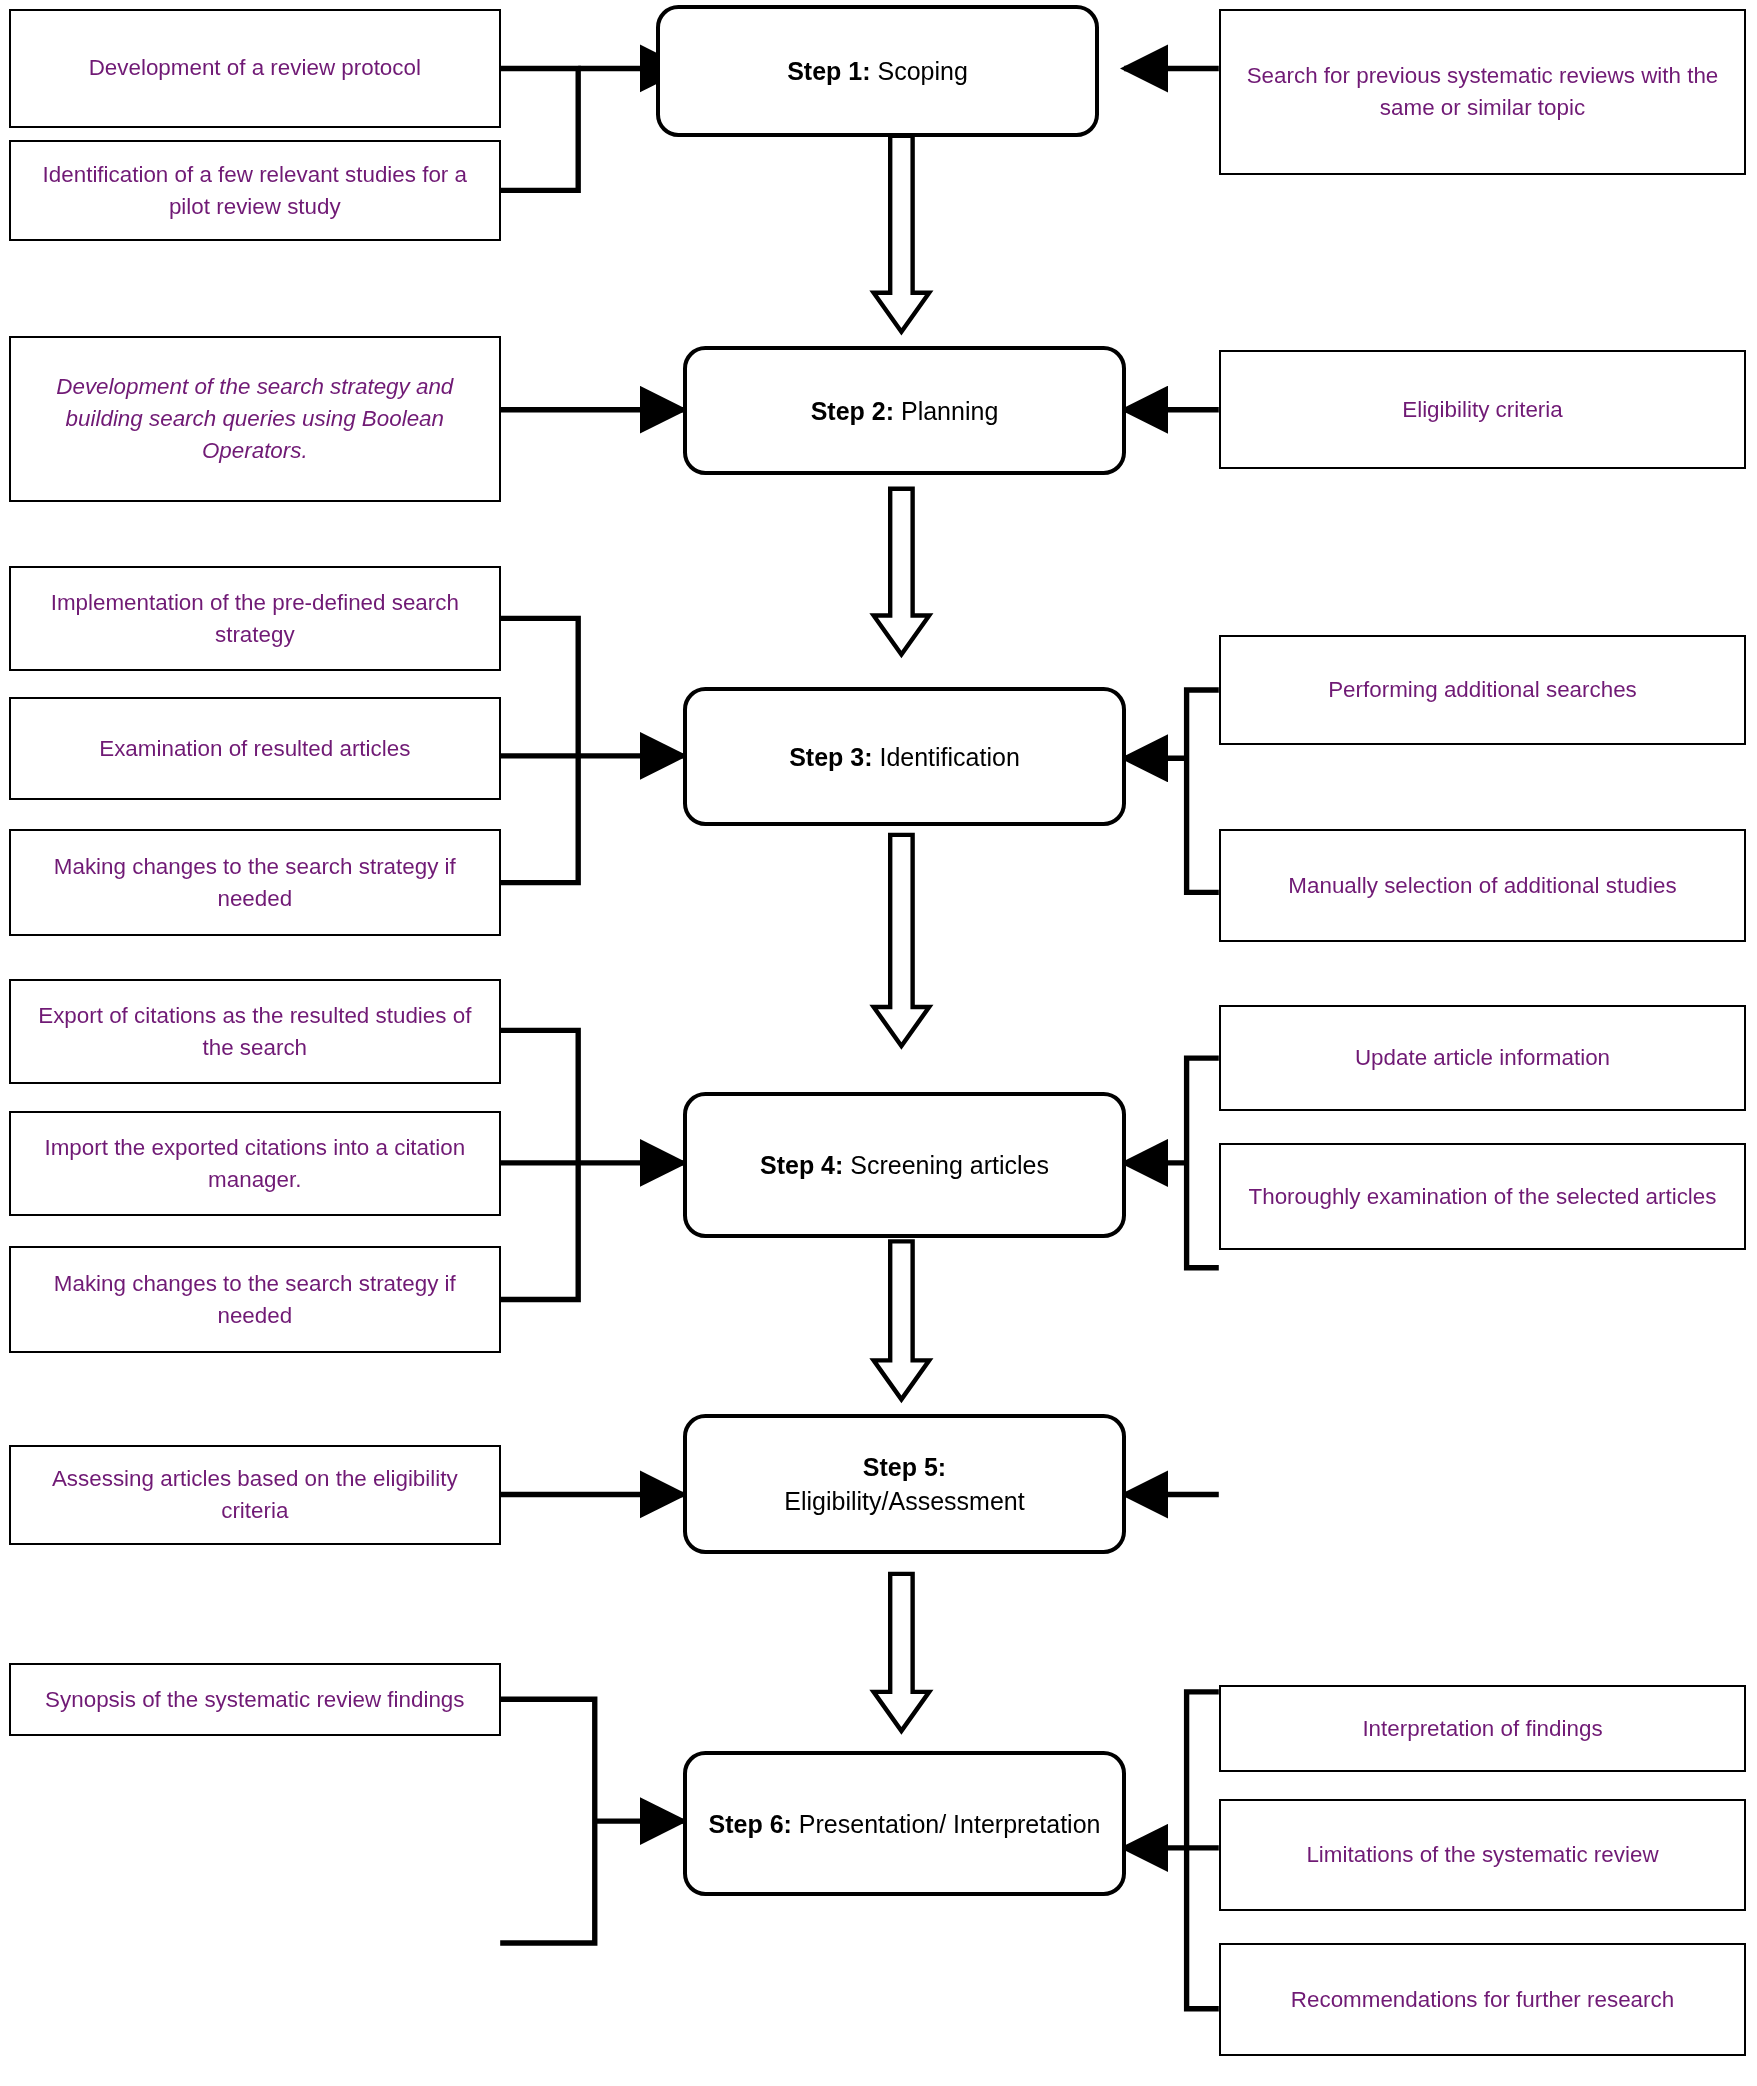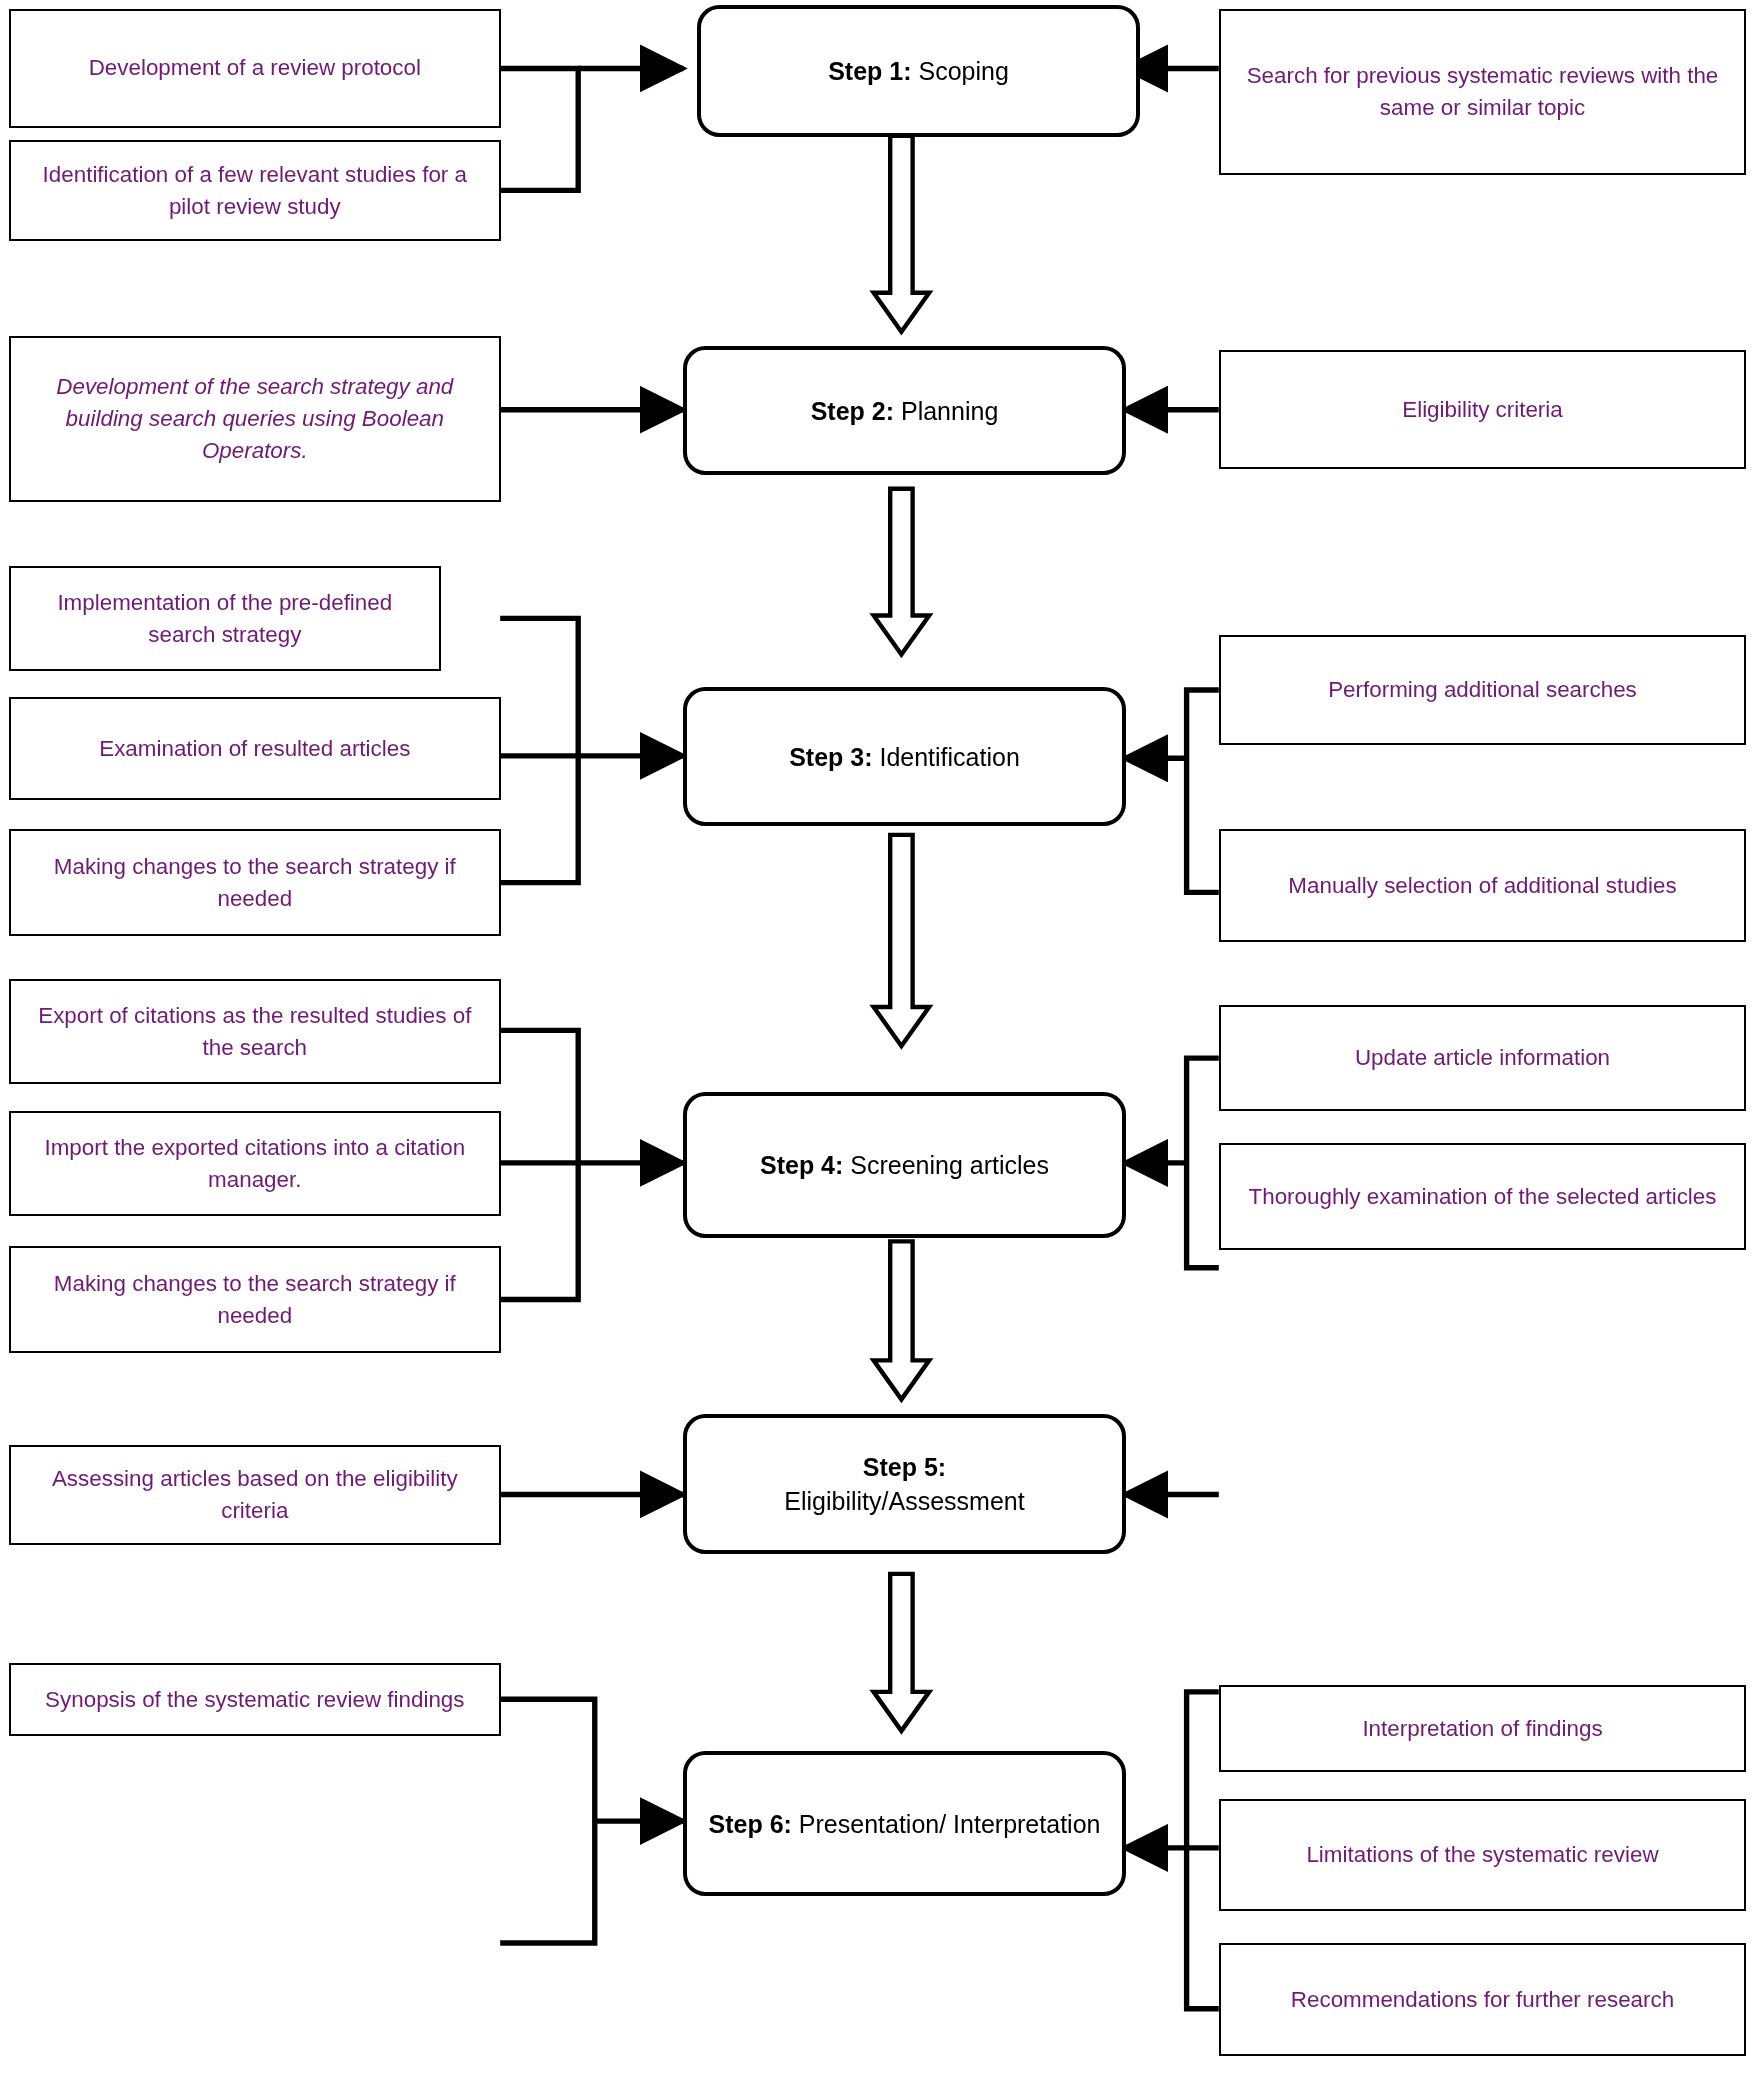--- a/index.html
+++ b/index.html
@@ -113,21 +113,21 @@
       <path d="M1826,3228 L1872,3228 L1872,3470 L1906,3470 L1849,3550 L1792,3470 L1826,3470 Z"></path>
     </g>
   </svg>
 
   <div class="rbox" style="left:8.8px;top:8.8px;width:492px;height:119px;">
     <span class="txt">Development of a review protocol</span>
   </div>
   <div class="rbox" style="left:8.8px;top:140px;width:492px;height:101px;">
     <span class="txt">Identification of a few relevant studies for a pilot review study</span>
   </div>
-  <div class="sbox" style="left:697px;top:4.9px;width:443px;height:132px;">
+  <div class="sbox" style="left:656px;top:4.9px;width:443px;height:132px;">
     <span class="txt">
       <b>Step 1: </b>
       <span>Scoping</span>
     </span>
   </div>
   <div class="rbox" style="left:1219px;top:8.8px;width:527px;height:166px;">
     <span class="txt">Search for previous systematic reviews with the same or similar topic</span>
   </div>
 
   <div class="rbox" style="left:8.8px;top:336px;width:492px;height:166px;font-style:italic;">
@@ -136,21 +136,21 @@
   <div class="sbox" style="left:683px;top:346px;width:443px;height:129px;">
     <span class="txt">
       <b>Step 2: </b>
       <span>Planning</span>
     </span>
   </div>
   <div class="rbox" style="left:1219px;top:350px;width:527px;height:119px;">
     <span class="txt">Eligibility criteria</span>
   </div>
 
-  <div class="rbox" style="left:8.8px;top:566px;width:432px;height:105px;">
+  <div class="rbox" style="left:8.8px;top:566px;width:492px;height:105px;">
     <span class="txt">Implementation of the pre-defined search strategy</span>
   </div>
   <div class="rbox" style="left:8.8px;top:697px;width:492px;height:103px;">
     <span class="txt">Examination of resulted articles</span>
   </div>
   <div class="rbox" style="left:8.8px;top:829px;width:492px;height:107px;">
     <span class="txt">Making changes to the search strategy if needed</span>
   </div>
   <div class="sbox" style="left:683px;top:687px;width:443px;height:139px;">
     <span class="txt">

